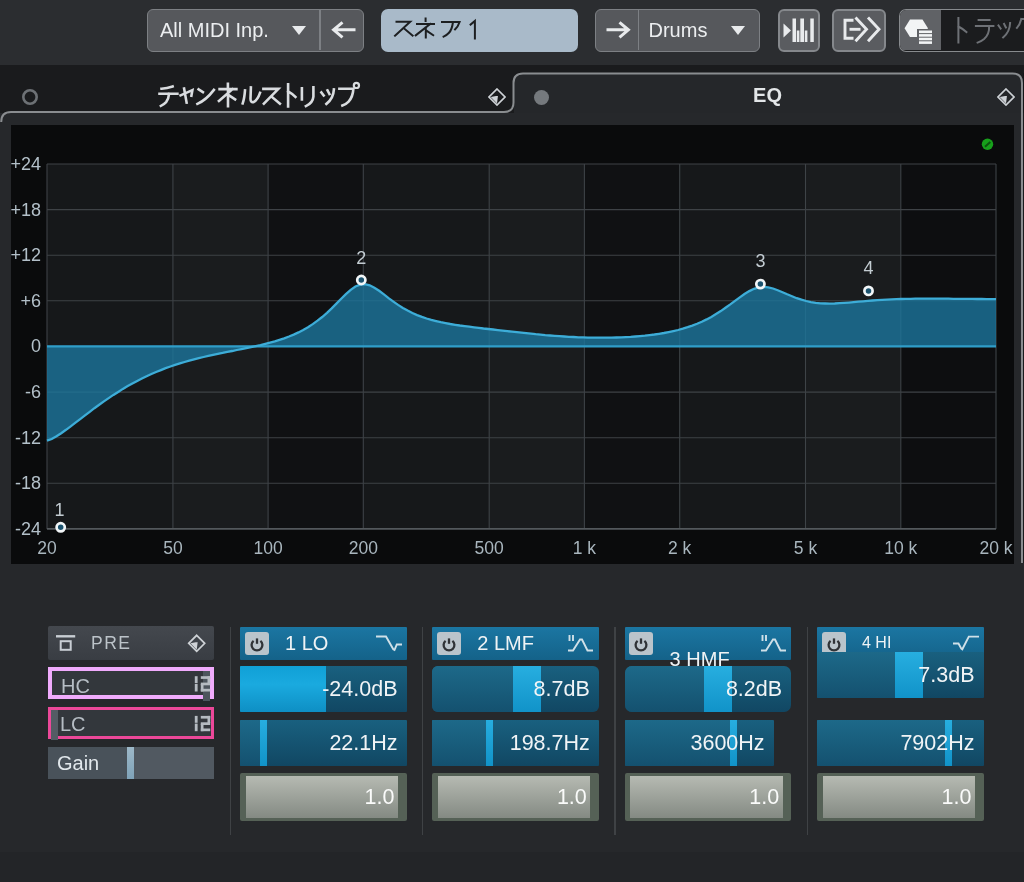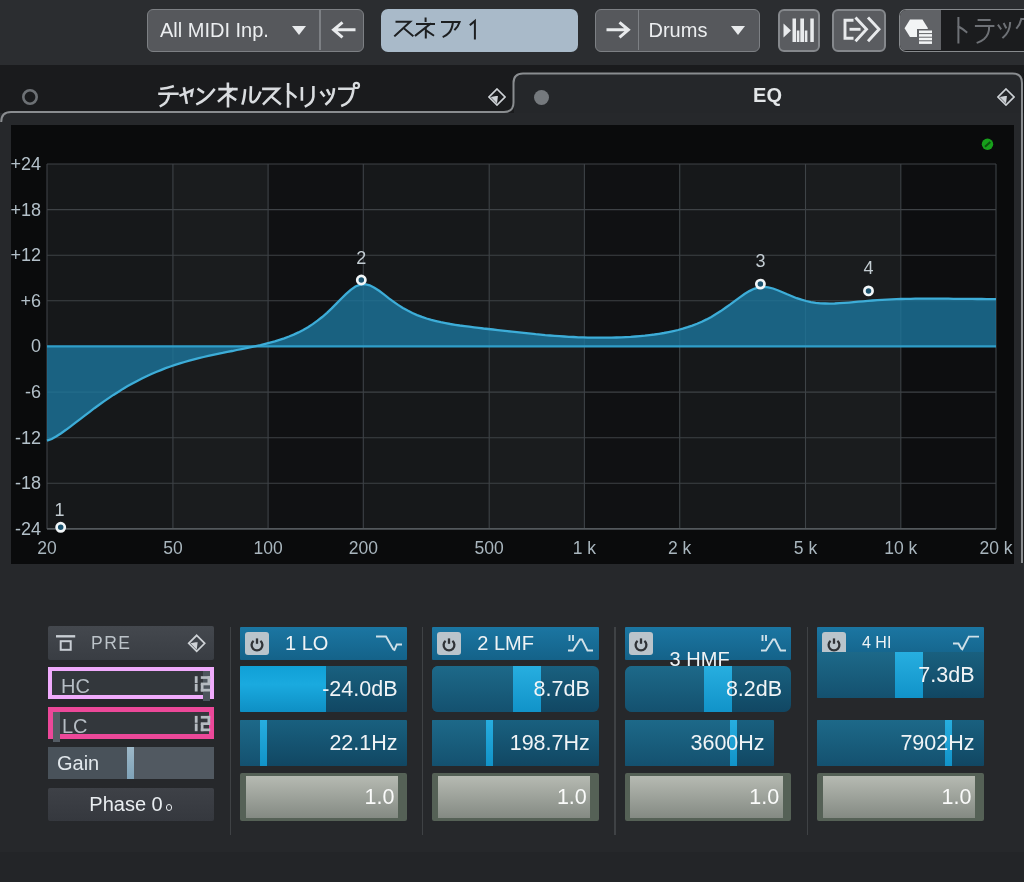--- a/index.html
+++ b/index.html
@@ -187,31 +187,29 @@
     <div style="position:absolute;left:421.8px;top:626.5px;width:1.5px;height:208px;background:#3f4245"></div>
     <div style="position:absolute;left:614.2px;top:626.5px;width:1.5px;height:208px;background:#3f4245"></div>
     <div style="position:absolute;left:806.5px;top:626.5px;width:1.5px;height:208px;background:#3f4245"></div>
 
 <div style="position:absolute;left:48px;top:626px;width:165.5px;height:34px;background:linear-gradient(180deg,#44484e,#393d43);border-radius:2px"></div>
 <div style="position:absolute;left:91px;top:626px;height:34px;line-height:34px;font-size:17.5px;letter-spacing:1.5px;color:#bcc3c9">PRE</div>
 <div style="position:absolute;left:48px;top:666.5px;width:165.5px;height:32px;background:#33373c;border:4px solid #f0abfc;box-sizing:border-box">
 <div style="position:absolute;right:0;top:0;width:6.5px;height:30px;background:#4d555d"></div>
 <div style="position:absolute;left:9px;top:0;height:30px;line-height:30px;font-size:20px;color:#b6bdc4">HC</div>
     </div>
-<div style="position:absolute;left:48px;top:707px;width:165.5px;height:31.5px;background:#33373c;border:5px solid #ec4899;box-sizing:border-box">
+<div style="position:absolute;left:48px;top:707px;width:165.5px;height:31.5px;background:#33373c;border:3px solid #ec4899;box-sizing:border-box">
 <div style="position:absolute;left:0;top:0;width:6.5px;height:29.5px;background:#545c64"></div>
 <div style="position:absolute;left:9px;top:0;height:29.5px;line-height:29.5px;font-size:20px;color:#b6bdc4">LC</div>
     </div>
 <div style="position:absolute;left:48px;top:746.5px;width:165.5px;height:32.5px;background:#515961">
 <div style="position:absolute;left:0;top:0;width:79px;height:32.5px;background:#49525a"></div>
 <div style="position:absolute;left:79px;top:0;width:7px;height:32.5px;background:linear-gradient(180deg,#9db8c8,#7fa3b8)"></div>
 <div style="position:absolute;left:9px;top:0;height:32.5px;line-height:32.5px;font-size:20px;color:#e2e8ec">Gain</div>
     </div>
-<div style="position:absolute;left:48px;top:787.5px;width:165.5px;height:33px;background:linear-gradient(180deg,#3e4147,#35383e);border-radius:2px;text-align:center">
-<span style="font-size:20px;line-height:33px;color:#e9edf0">Phase 0</span><span style="display:inline-block;width:4.5px;height:4.5px;border:1.5px solid #e9edf0;border-radius:50%;margin-left:3px"></span></div>
 
 <svg width="1024" height="882" viewBox="0 0 1024 882" style="position:absolute;left:0;top:0;pointer-events:none">
 <rect x="194.8" y="676.2" width="2.8" height="6.9" fill="#b5bbc1"></rect>
       <rect x="194.8" y="683.9000000000001" width="2.8" height="7.6" fill="#b5bbc1"></rect>
       <rect x="200.8" y="676.2" width="9.4" height="2.7" fill="#b5bbc1"></rect>
       <rect x="207.5" y="676.2" width="2.7" height="7.1" fill="#b5bbc1"></rect>
       <rect x="200.8" y="682.6" width="9.4" height="2.7" fill="#b5bbc1"></rect>
       <rect x="200.8" y="684.0" width="2.7" height="7.5" fill="#b5bbc1"></rect>
       <rect x="200.8" y="688.8000000000001" width="9.4" height="2.7" fill="#b5bbc1"></rect>
       <rect x="194.8" y="715.9" width="2.8" height="6.9" fill="#b5bbc1"></rect>

